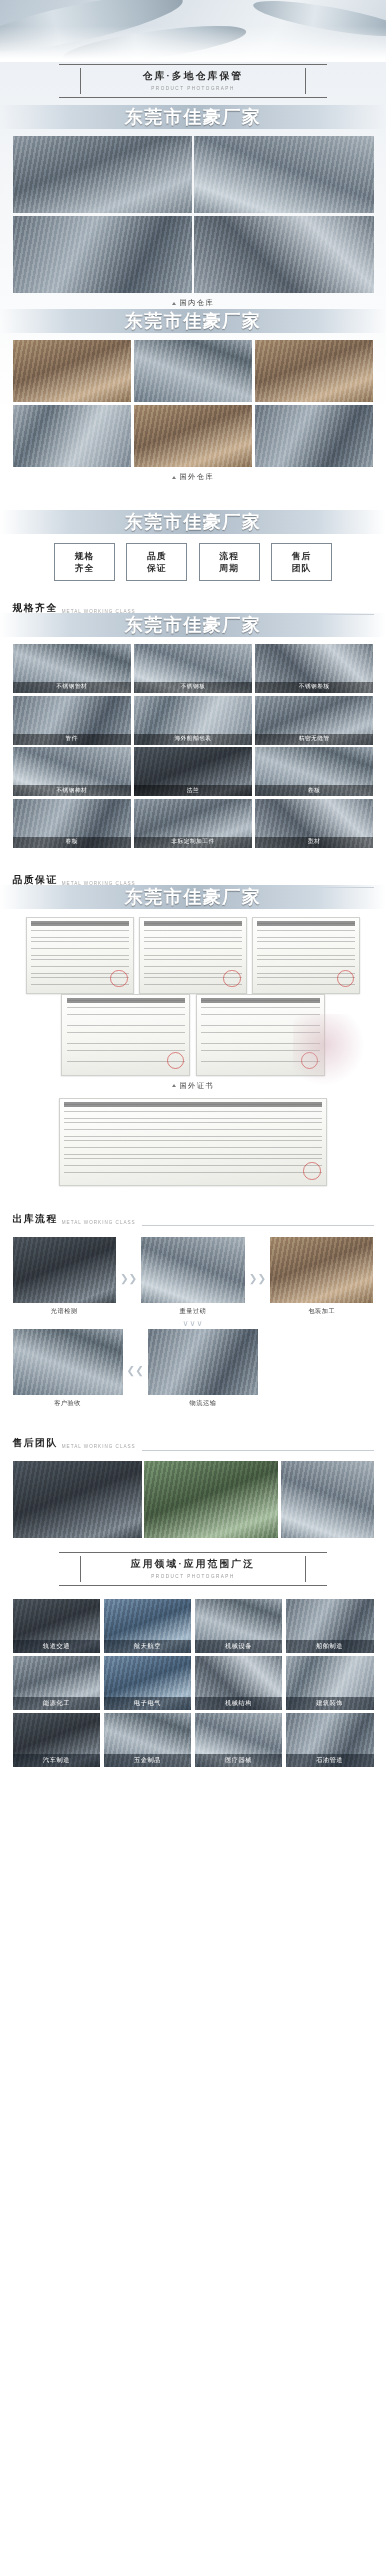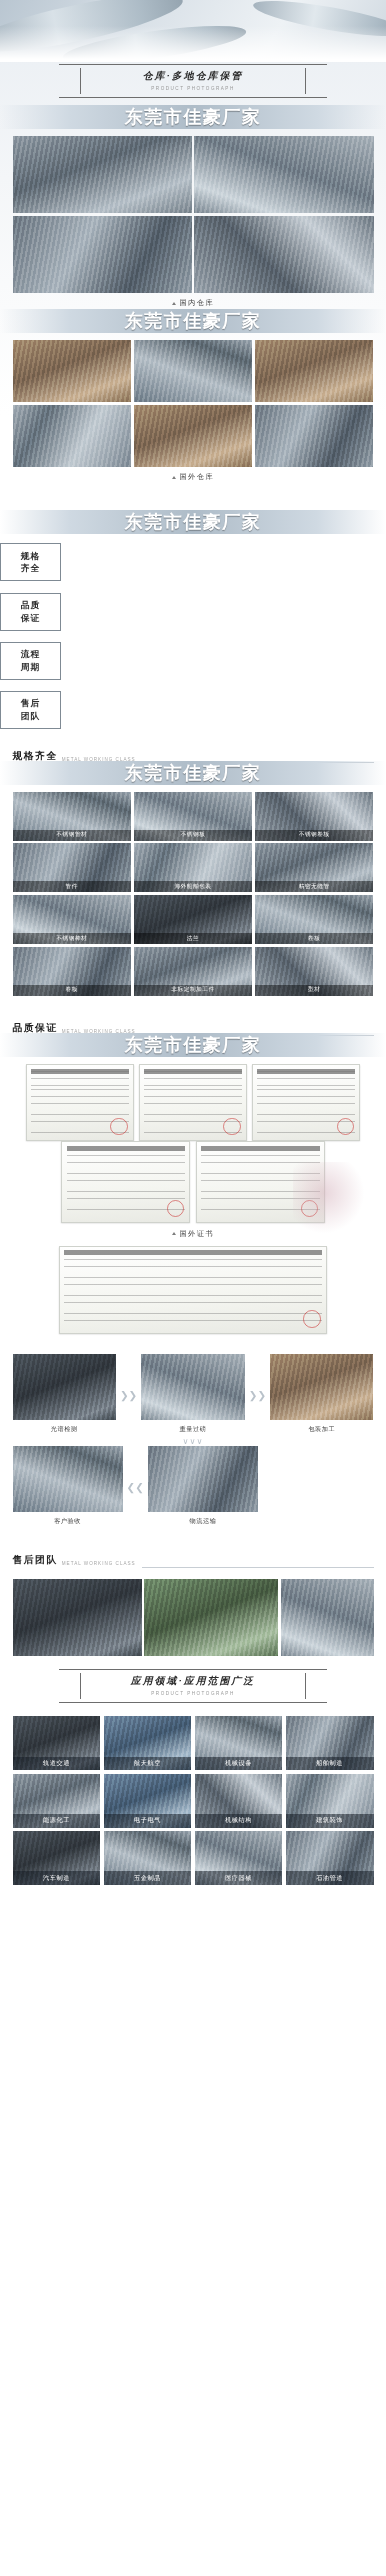--- a/index.html
+++ b/index.html
@@ -57,21 +57,20 @@
     width: 1px;
     background: #6d6d6d;
   }
   .title-frame:before { left: 20.6px; }
   .title-frame:after { right: 20.6px; }
   .title-cn {
     font-size: 9.8px;
     letter-spacing: 2.1px;
     color: #2b2b2b;
     font-weight: 700;
-    font-style: italic;
   }
   .title-en {
     margin-top: 2.6px;
     font-size: 4.6px;
     letter-spacing: 1.5px;
     color: #9a9a9a;
     font-family: "Liberation Sans", sans-serif;
   }
 
   
@@ -154,21 +153,20 @@
     background: repeating-linear-gradient(100deg, rgba(255,255,255,.13) 0 2.1px, rgba(0,0,0,.07) 2.1px 4.6px);
     mix-blend-mode: overlay;
   }
 
   
   .adv-row {
     display: flex;
     justify-content: center;
     gap: 11.3px;
     margin: 9.3px 0 3.1px;
-    flex-direction: column;
   }
   .adv-box {
     width: 61px;
     height: 38px;
     border: 1px solid #7f8a94;
     background: rgba(255,255,255,.55);
     display: flex; flex-direction: column;
     align-items: center; justify-content: center;
     font-size: 8.8px;
     letter-spacing: 1px;
@@ -451,20 +449,25 @@
           <div class="hdr"></div>
           <div class="lines"></div>
           <div class="stamp"></div>
         </div>
       </div>
     </div>
 
   </div>
 
   <div class="section">
+    <div class="sublabel">
+      <span class="cn">出库流程</span>
+      <span class="en">METAL WORKING CLASS</span>
+      <span class="rule"></span>
+    </div>
 
     <div class="spacer-sm"></div>
 
     <div class="flow-row">
       <div class="flow-cell">
         <div class="pic ph-dark streaks"></div>
         <div class="cap">光谱检测</div>
       </div>
       <div class="arrows">
         <span>❯❯</span>

